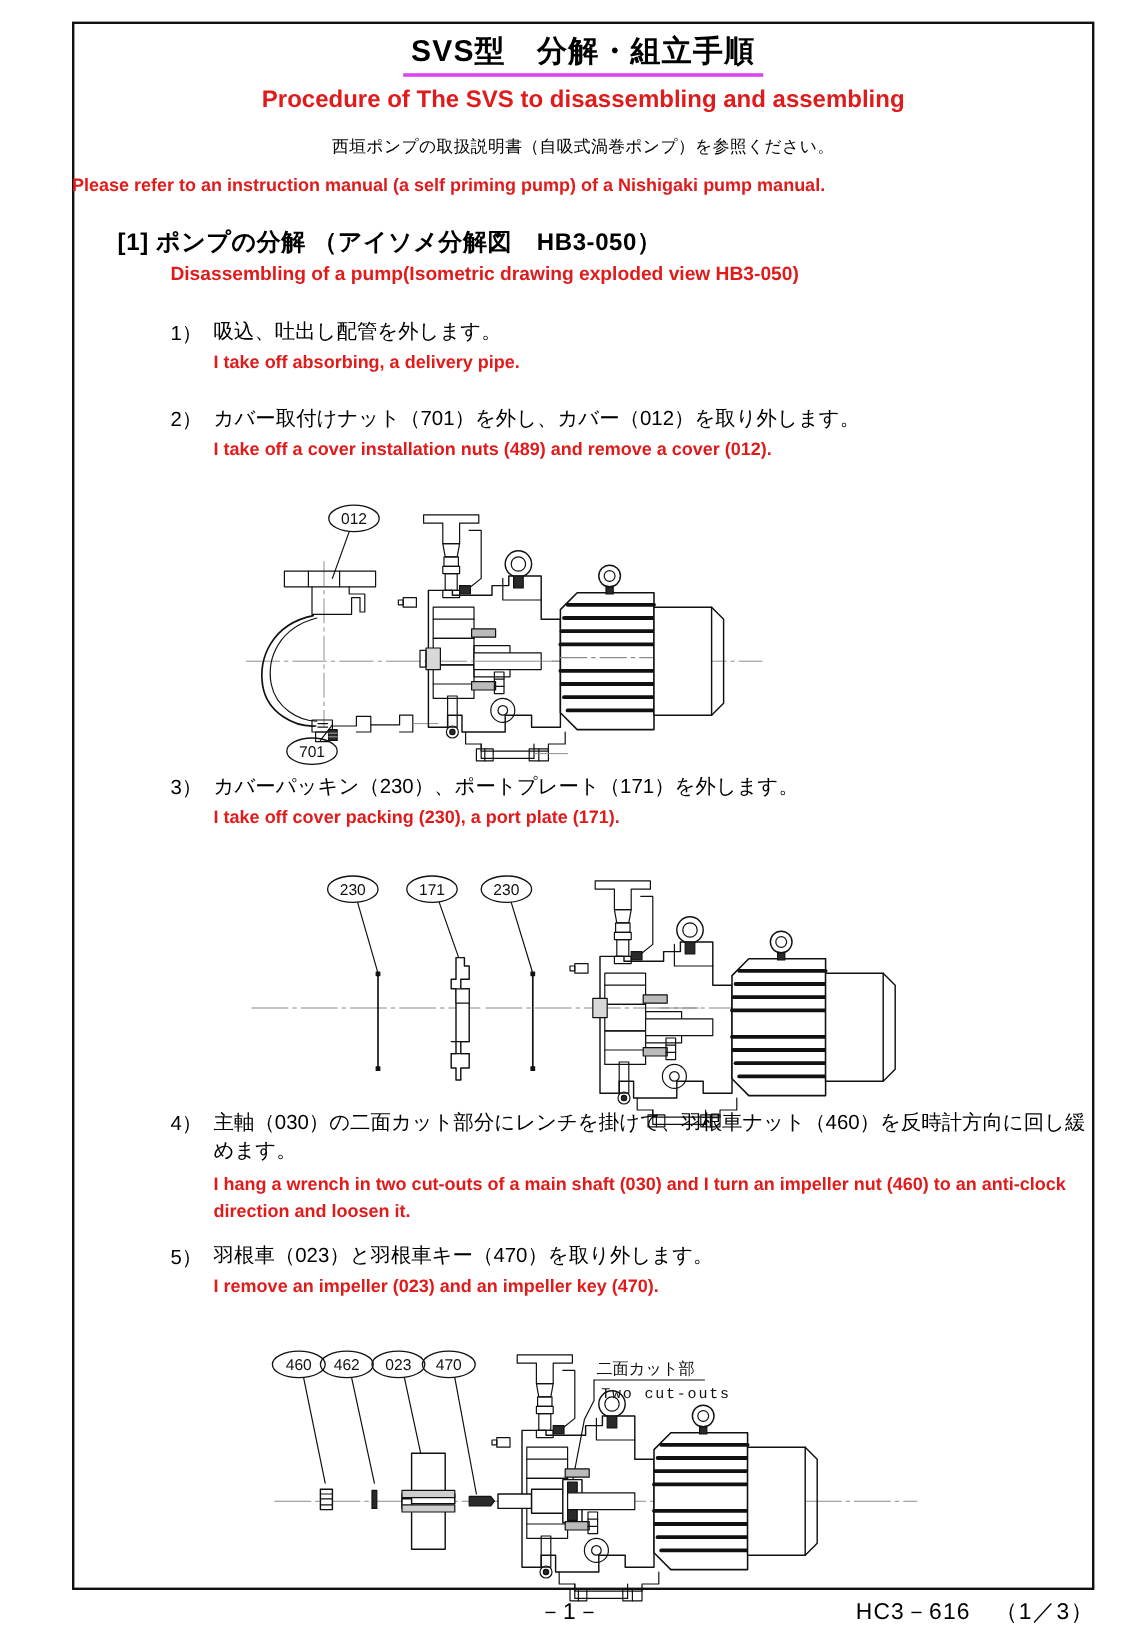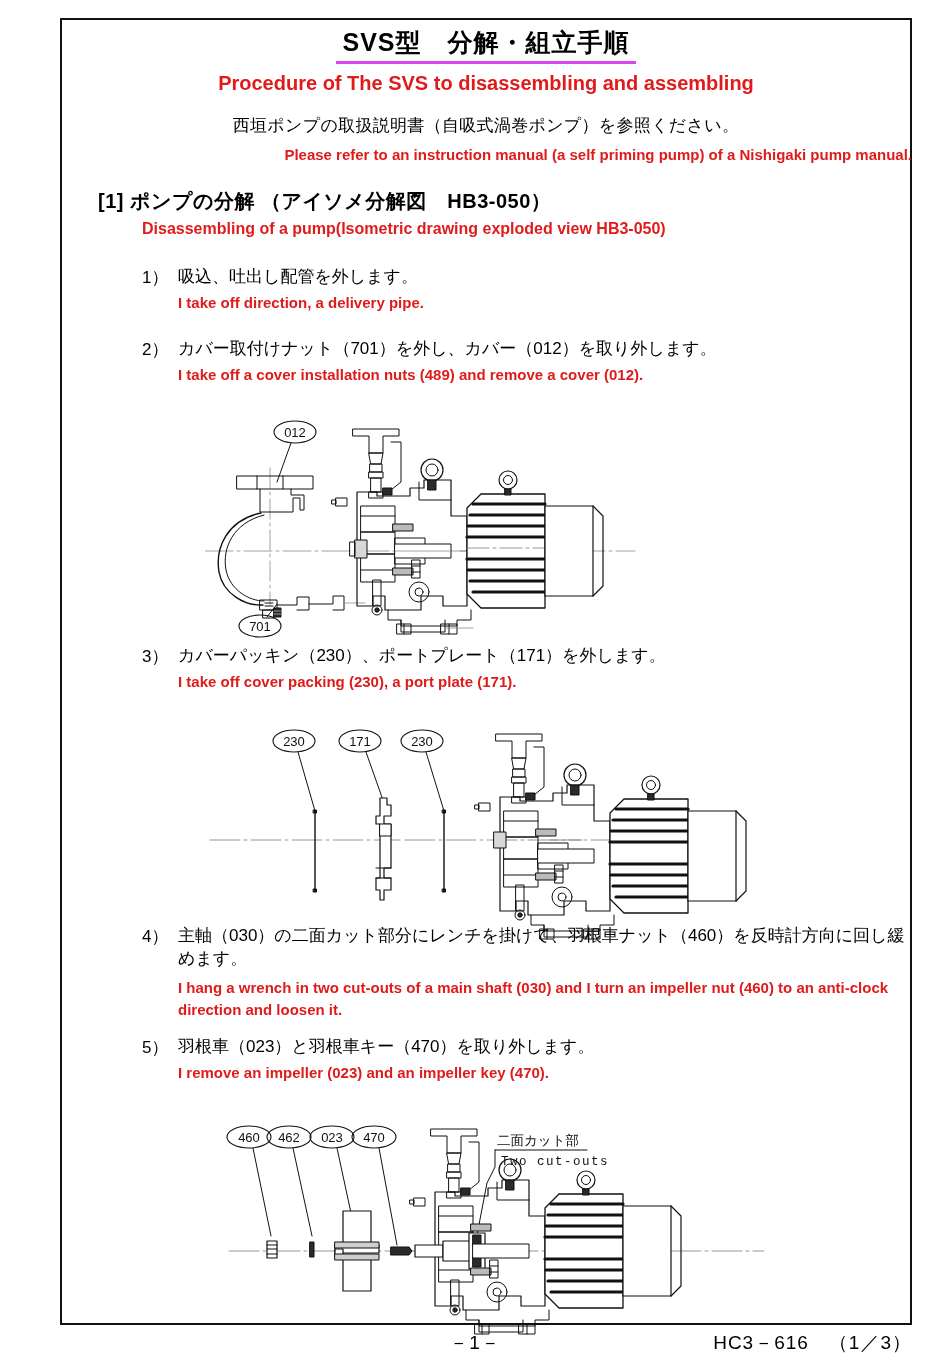--- a/index.html
+++ b/index.html
@@ -60,30 +60,30 @@
     font-size: 20px;
     color: #e01b1b;
     font-weight: bold;
   }
   .ref-ja {
     position: absolute;
     top: 96px;
     left: 0;
     width: 852px;
     text-align: center;
-    font-size: 17px;
+    font-size: 14px;
     color: #000;
     letter-spacing: 0.3px;
   }
   .ref-en {
     position: absolute;
     top: 128px;
     left: 0;
     width: 852px;
-    text-align: right;
+    text-align: left;
     font-size: 15px;
     color: #e01b1b;
     font-weight: bold;
   }
 
   
   .section-head {
     position: absolute;
     top: 170px;
     left: 38px;
@@ -191,21 +191,21 @@
   <div class="doc-subtitle">Procedure of The SVS to disassembling and assembling</div>
   <div class="ref-ja">西垣ポンプの取扱説明書（自吸式渦巻ポンプ）を参照ください。</div>
   <div class="ref-en">Please refer to an instruction manual (a self priming pump) of a Nishigaki pump manual.</div>
 
   <div class="section-head">[1] ポンプの分解 （アイソメ分解図　HB3-050）</div>
   <div class="section-head-en">Disassembling of a pump(Isometric drawing exploded view HB3-050)</div>
 
   <div class="step" id="step1">
     <div class="num">1）</div>
     <div class="ja">吸込、吐出し配管を外します。</div>
-    <div class="en">I take off direction, a delivery pipe.</div>
+    <div class="en">I take off absorbing, a delivery pipe.</div>
   </div>
 
   <div class="step" id="step2">
     <div class="num">2）</div>
     <div class="ja">カバー取付けナット（701）を外し、カバー（012）を取り外します。</div>
     <div class="en">I take off a cover installation nuts (489) and remove a cover (012).</div>
   </div>
 
   <div class="figure" id="fig1">
     <svg width="460" height="230" viewBox="0 0 460 230" fill="none" stroke="#111" stroke-width="1" stroke-linejoin="round" stroke-linecap="round">

